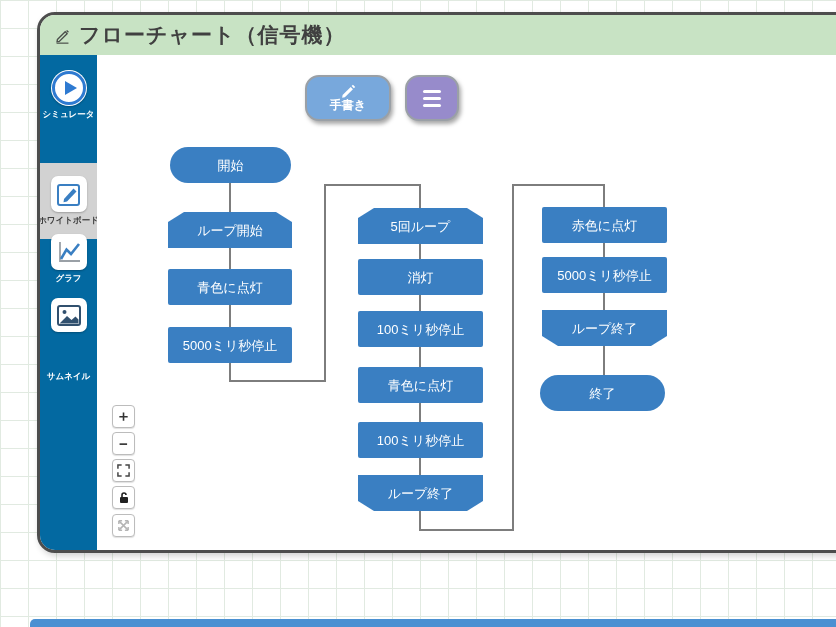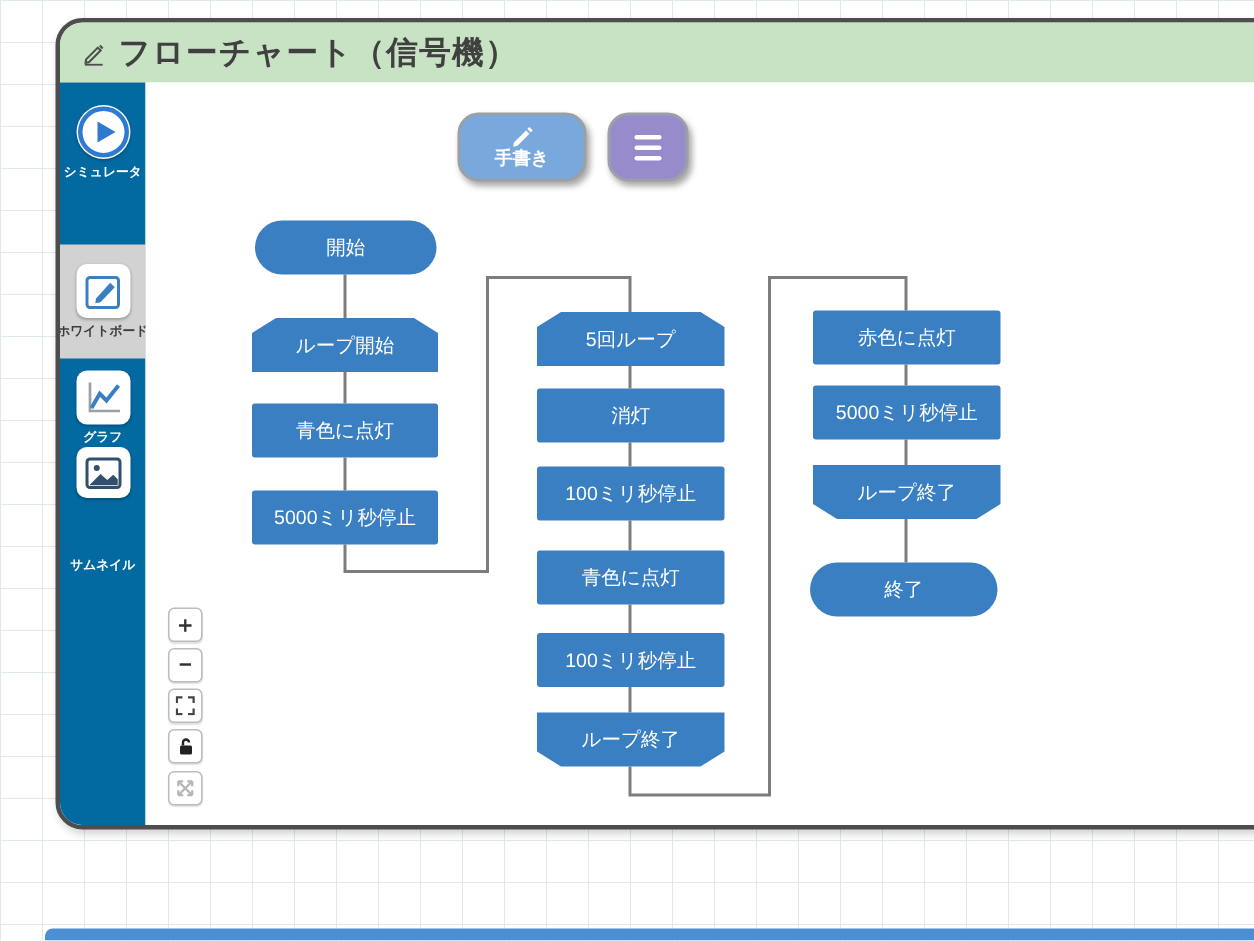--- a/index.html
+++ b/index.html
@@ -130,21 +130,21 @@
     <div class="side-item selected" style="top:88px;margin-top:20px;">
       <span class="ibox">
         <svg width="34" height="34" viewBox="0 0 34 34">
           <rect x="6" y="8" width="21" height="20" rx="2" fill="none" stroke="#3a7fc2" stroke-width="2"></rect>
           <path d="M12 22 L21.5 11.5 L24.5 14.5 L15 24.5 L11.5 25.2 Z" fill="#3a7fc2"></path>
         </svg>
       </span>
       <span class="side-label">ホワイトボード</span>
     </div>
 
-    <div class="side-item" style="top:179px;">
+    <div class="side-item" style="top:166px;">
       <span class="ibox">
         <svg width="34" height="34" viewBox="0 0 34 34">
           <path d="M8 7 V26 H28" fill="none" stroke="#9aa0a6" stroke-width="1.8"></path>
           <polyline points="9,24 14.5,14.5 19,19 27,9" fill="none" stroke="#3a7fc2" stroke-width="2.6"></polyline>
         </svg>
       </span>
       <span class="side-label">グラフ</span>
     </div>
 
     <div class="side-item" style="top:247px;gap:36px;">

